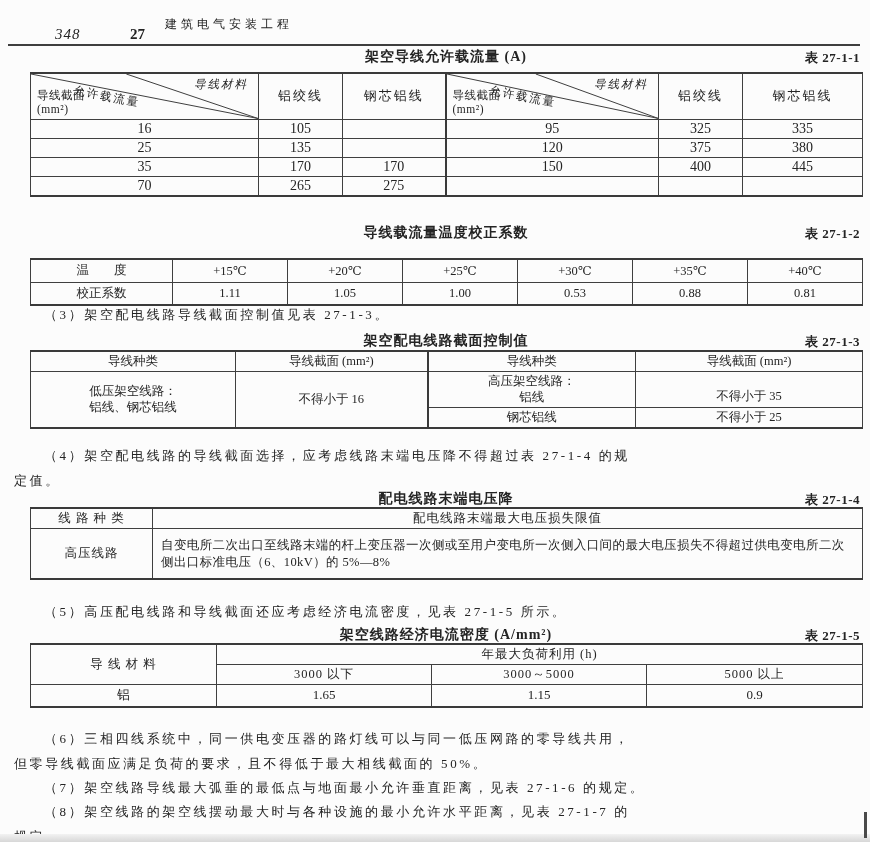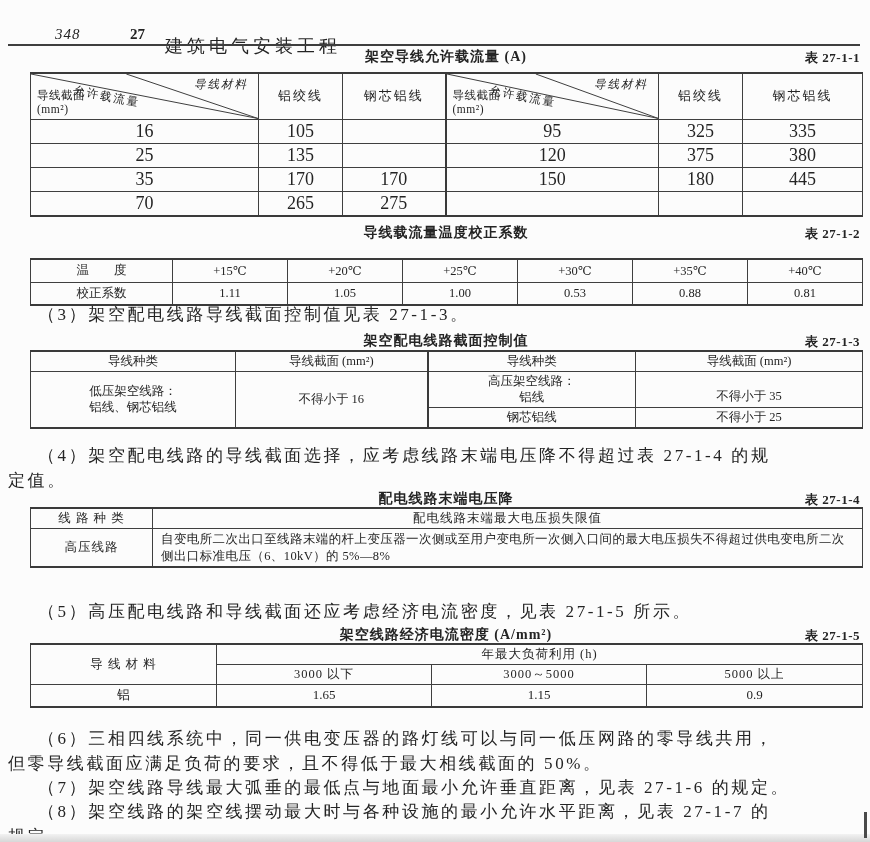--- a/index.html
+++ b/index.html
@@ -3,36 +3,36 @@
 <meta charset="utf-8">
 <style>
   * { margin:0; padding:0; box-sizing:border-box; }
   html,body { background:#e9e9e9; }
   body { font-family:"Liberation Serif","DejaVu Serif",serif; color:#242424; }
   .stage { position:relative; width:870px; height:842px; background:#fcfcfc; overflow:hidden; }
 
   
   .pg-num { position:absolute; top:26px; left:55px; font-size:15px; font-style:italic; letter-spacing:1px; }
   .chap-num { position:absolute; top:26px; left:130px; font-size:15px; font-weight:bold; }
-  .chap-title { position:absolute; top:34px; left:165px; font-size:18px; letter-spacing:4px; }
+  .chap-title { position:absolute; top:16px; left:165px; font-size:12px; letter-spacing:4px; }
   .head-rule { position:absolute; top:44px; left:8px; width:852px; border-top:2px solid #3e3e3e; }
 
   
   .caption { position:absolute; left:30px; width:832px; text-align:center; font-size:14px; font-weight:bold; letter-spacing:1px; }
   .caption .lbl { position:absolute; right:2px; top:1px; font-size:13px; letter-spacing:0.5px; }
 
   
   table.t { position:absolute; left:30px; width:832px; border-collapse:collapse; table-layout:fixed;
             font-size:12.5px; text-align:center; border:1.5px solid #3a3a3a;
             border-top-width:2px; border-bottom-width:2px; }
   .t th,.t td { border:1px solid #3f3f3f; padding:1px 3px; font-weight:normal; vertical-align:middle; }
 
   .t1 { top:72px; }
   .t1 thead th { height:46px; font-size:13px; letter-spacing:2px; }
-  .t1 tbody td { height:15px; font-size:18px;text-align:center; }
+  .t1 tbody td { height:15px; font-size:14px;text-align:center; }
   .t1 th:nth-child(4), .t1 td:nth-child(4) { border-left:2.5px solid #3a3a3a; }
 
   .diag { position:relative; padding:0; }
   .dsvg { position:absolute; left:0; top:0; width:100%; height:100%; }
   .dsvg line { stroke:#3f3f3f; stroke-width:1; }
   .d-top { position:absolute; top:3px; right:10px; font-size:11.5px; letter-spacing:2px;font-style:italic; }
   .d-mid { position:absolute; top:9px; left:44px; font-size:11.5px; letter-spacing:2px;
            transform:rotate(11deg); transform-origin:left top; }
   .d-bot { position:absolute; bottom:2px; left:6px; font-size:11.5px; letter-spacing:0.5px;
            text-align:left; white-space:pre-line; line-height:1.25; }
@@ -44,28 +44,28 @@
   .t3 thead th { height:20px; }
   .t3 .rA td { height:30px; }
   .t3 .rB td { height:16px; }
   .t3 .two-line { white-space:pre-line; line-height:1.3; }
   .t3 .thick-l { border-left:2.5px solid #3a3a3a; }
   .t3 .va-b { vertical-align:bottom; padding-bottom:2px; }
 
   .t4 { top:507px; }
   .t4 thead th { height:20px; letter-spacing:1px; }
   .t4 .type-cell { height:18px; letter-spacing:1px; }
-  .t4 .desc { text-align:left; padding:2px 8px; line-height:16.5px; font-size:12.5px; letter-spacing:0.4px; }
+  .t4 .desc { text-align:left; padding:8px 8px; line-height:16.5px; font-size:12.5px; letter-spacing:0.4px; }
 
   .t5 { top:643px; }
   .t5 th { height:20px; letter-spacing:1px; }
   .t5 td { height:22px; font-size:13px; }
 
   
-  .para { position:absolute; left:8px; width:848px; font-size:17px; letter-spacing:2.6px;
+  .para { position:absolute; left:14px; width:848px; font-size:13px; letter-spacing:2.6px;
           line-height:24.5px; text-indent:30px; white-space:pre-line; }
 
   
   .bottom-strip { position:absolute; left:0; bottom:0; width:870px; height:8px;
                   background:linear-gradient(#f2f2f2,#d7d7d7); }
   .edge-mark { position:absolute; right:3px; top:812px; width:3px; height:26px; background:#4a4a4a; }
 </style>
 </head>
 <body>
 
@@ -132,21 +132,21 @@
           <td></td>
           <td>120</td>
           <td>375</td>
           <td>380</td>
         </tr>
         <tr>
           <td>35</td>
           <td>170</td>
           <td>170</td>
           <td>150</td>
-          <td>180</td>
+          <td>400</td>
           <td>445</td>
         </tr>
         <tr>
           <td>70</td>
           <td>265</td>
           <td>275</td>
           <td></td>
           <td></td>
           <td></td>
         </tr>

